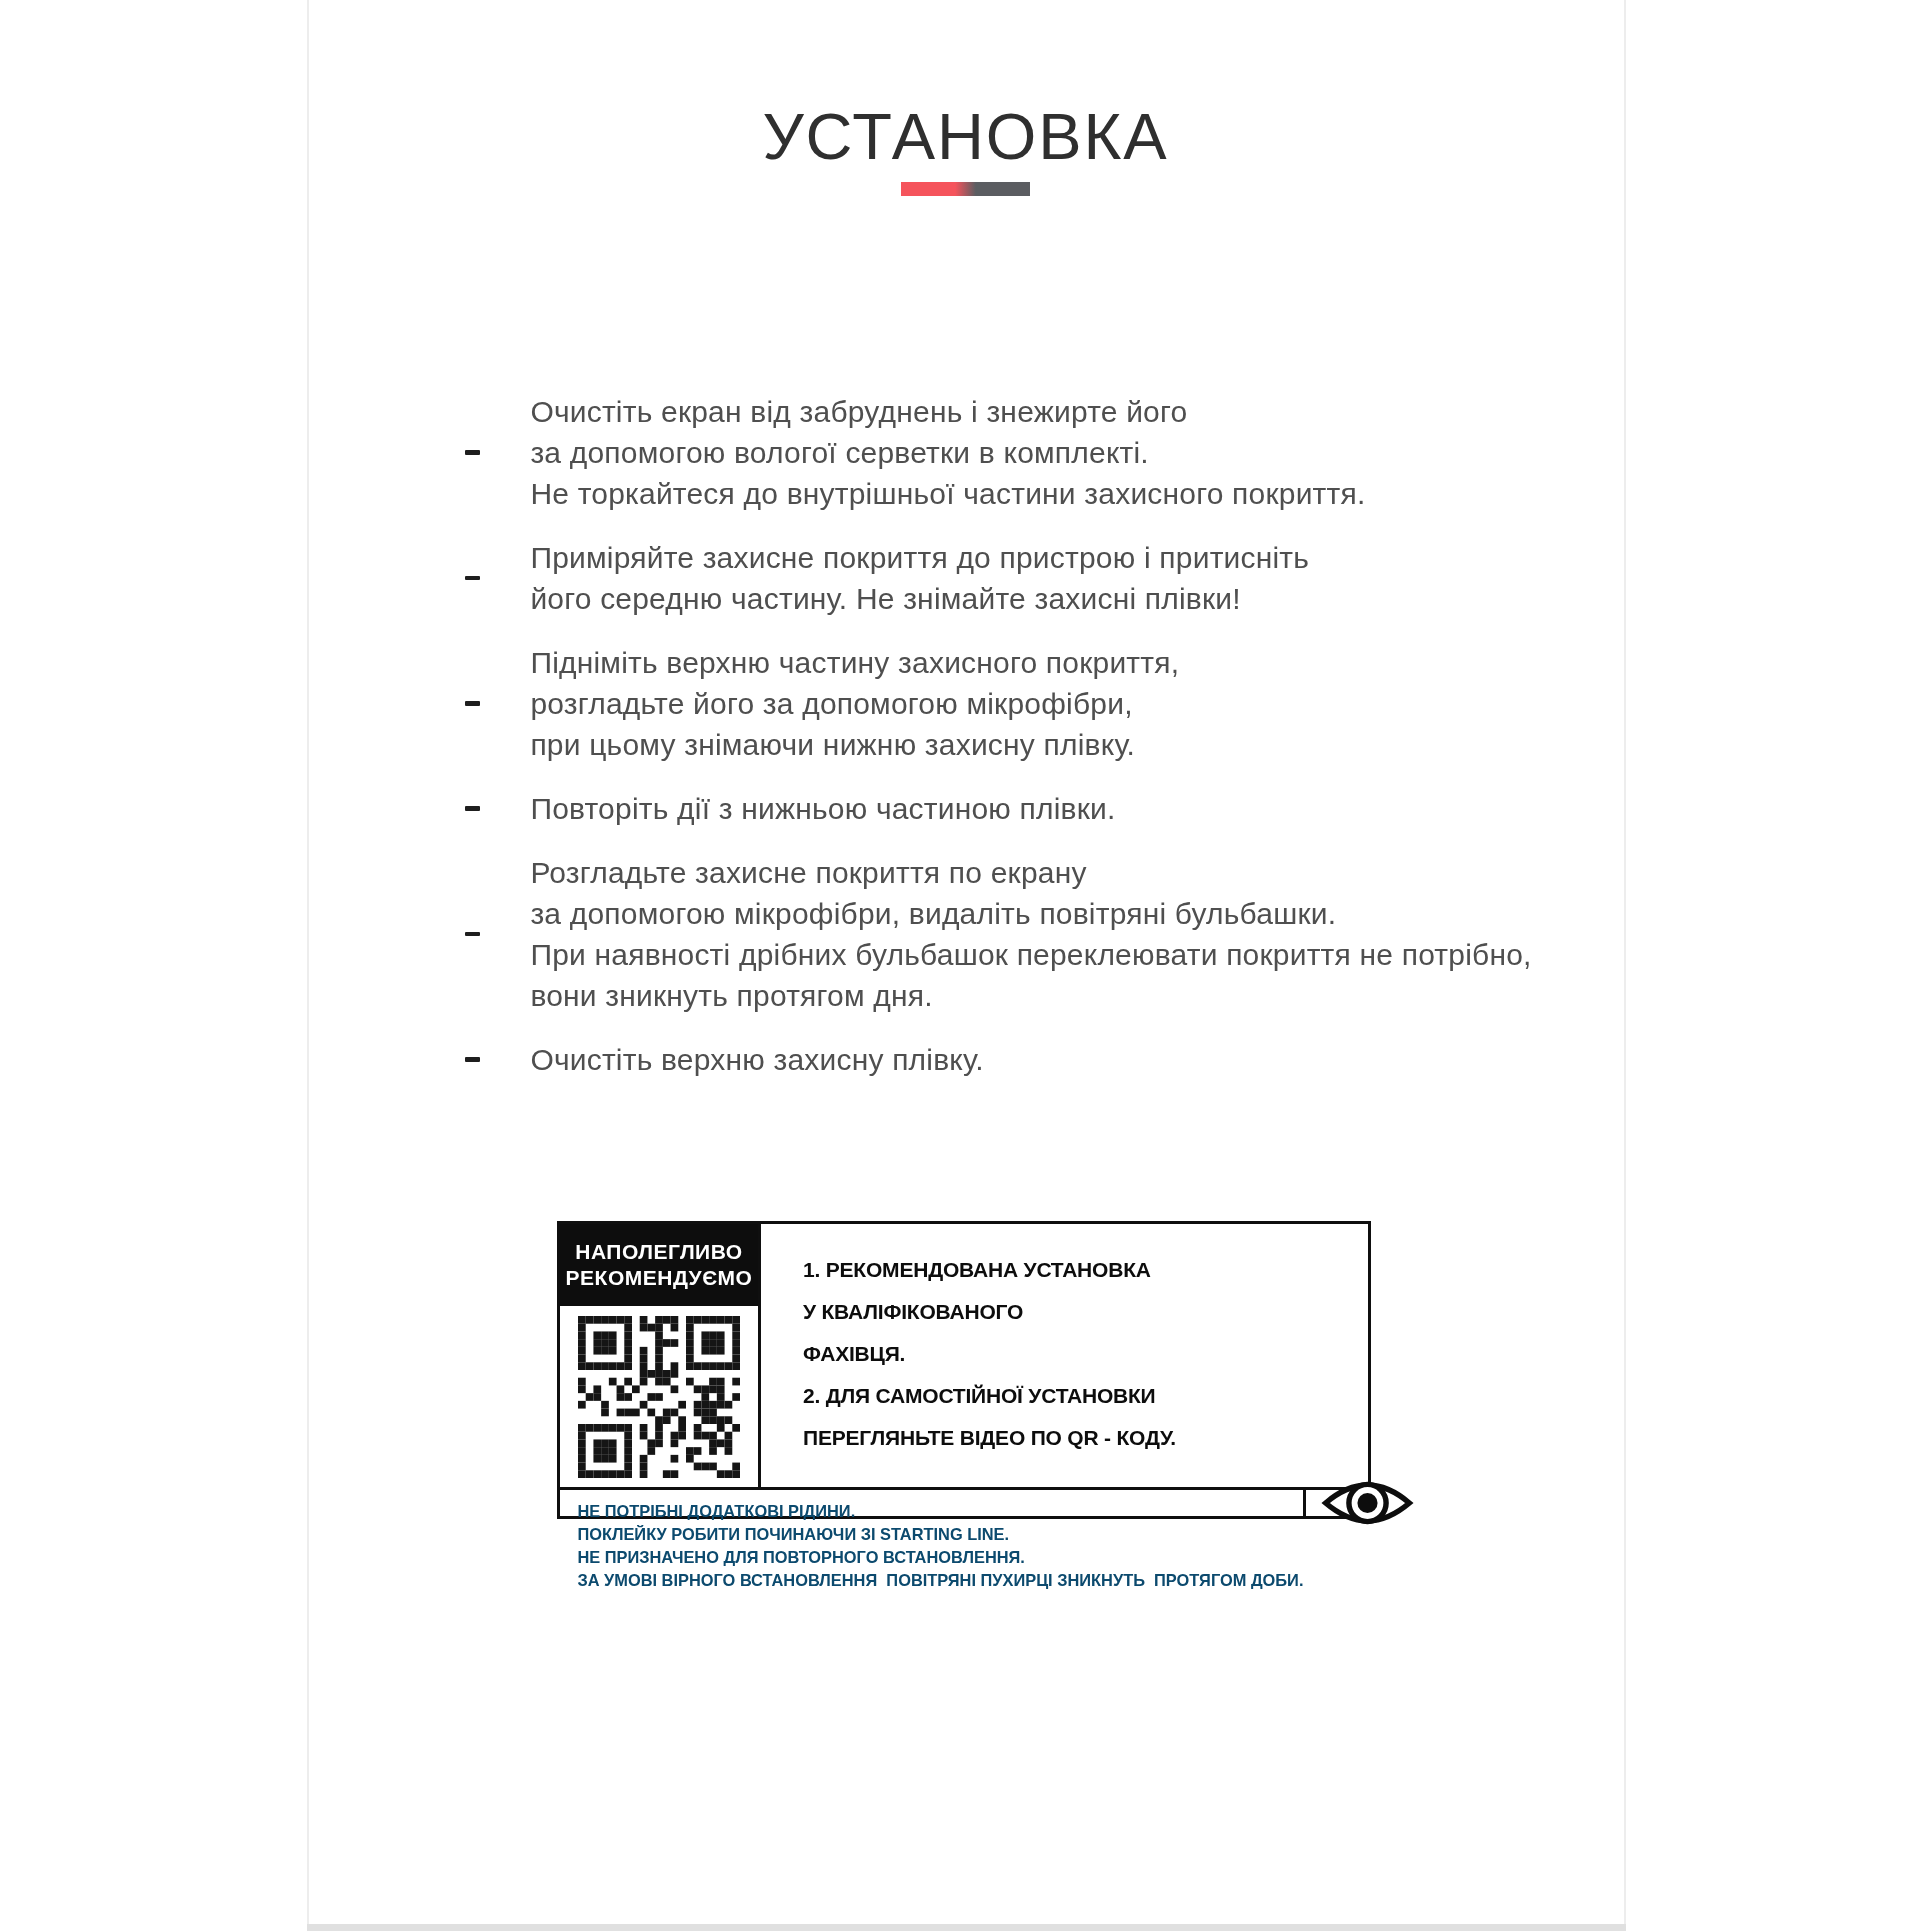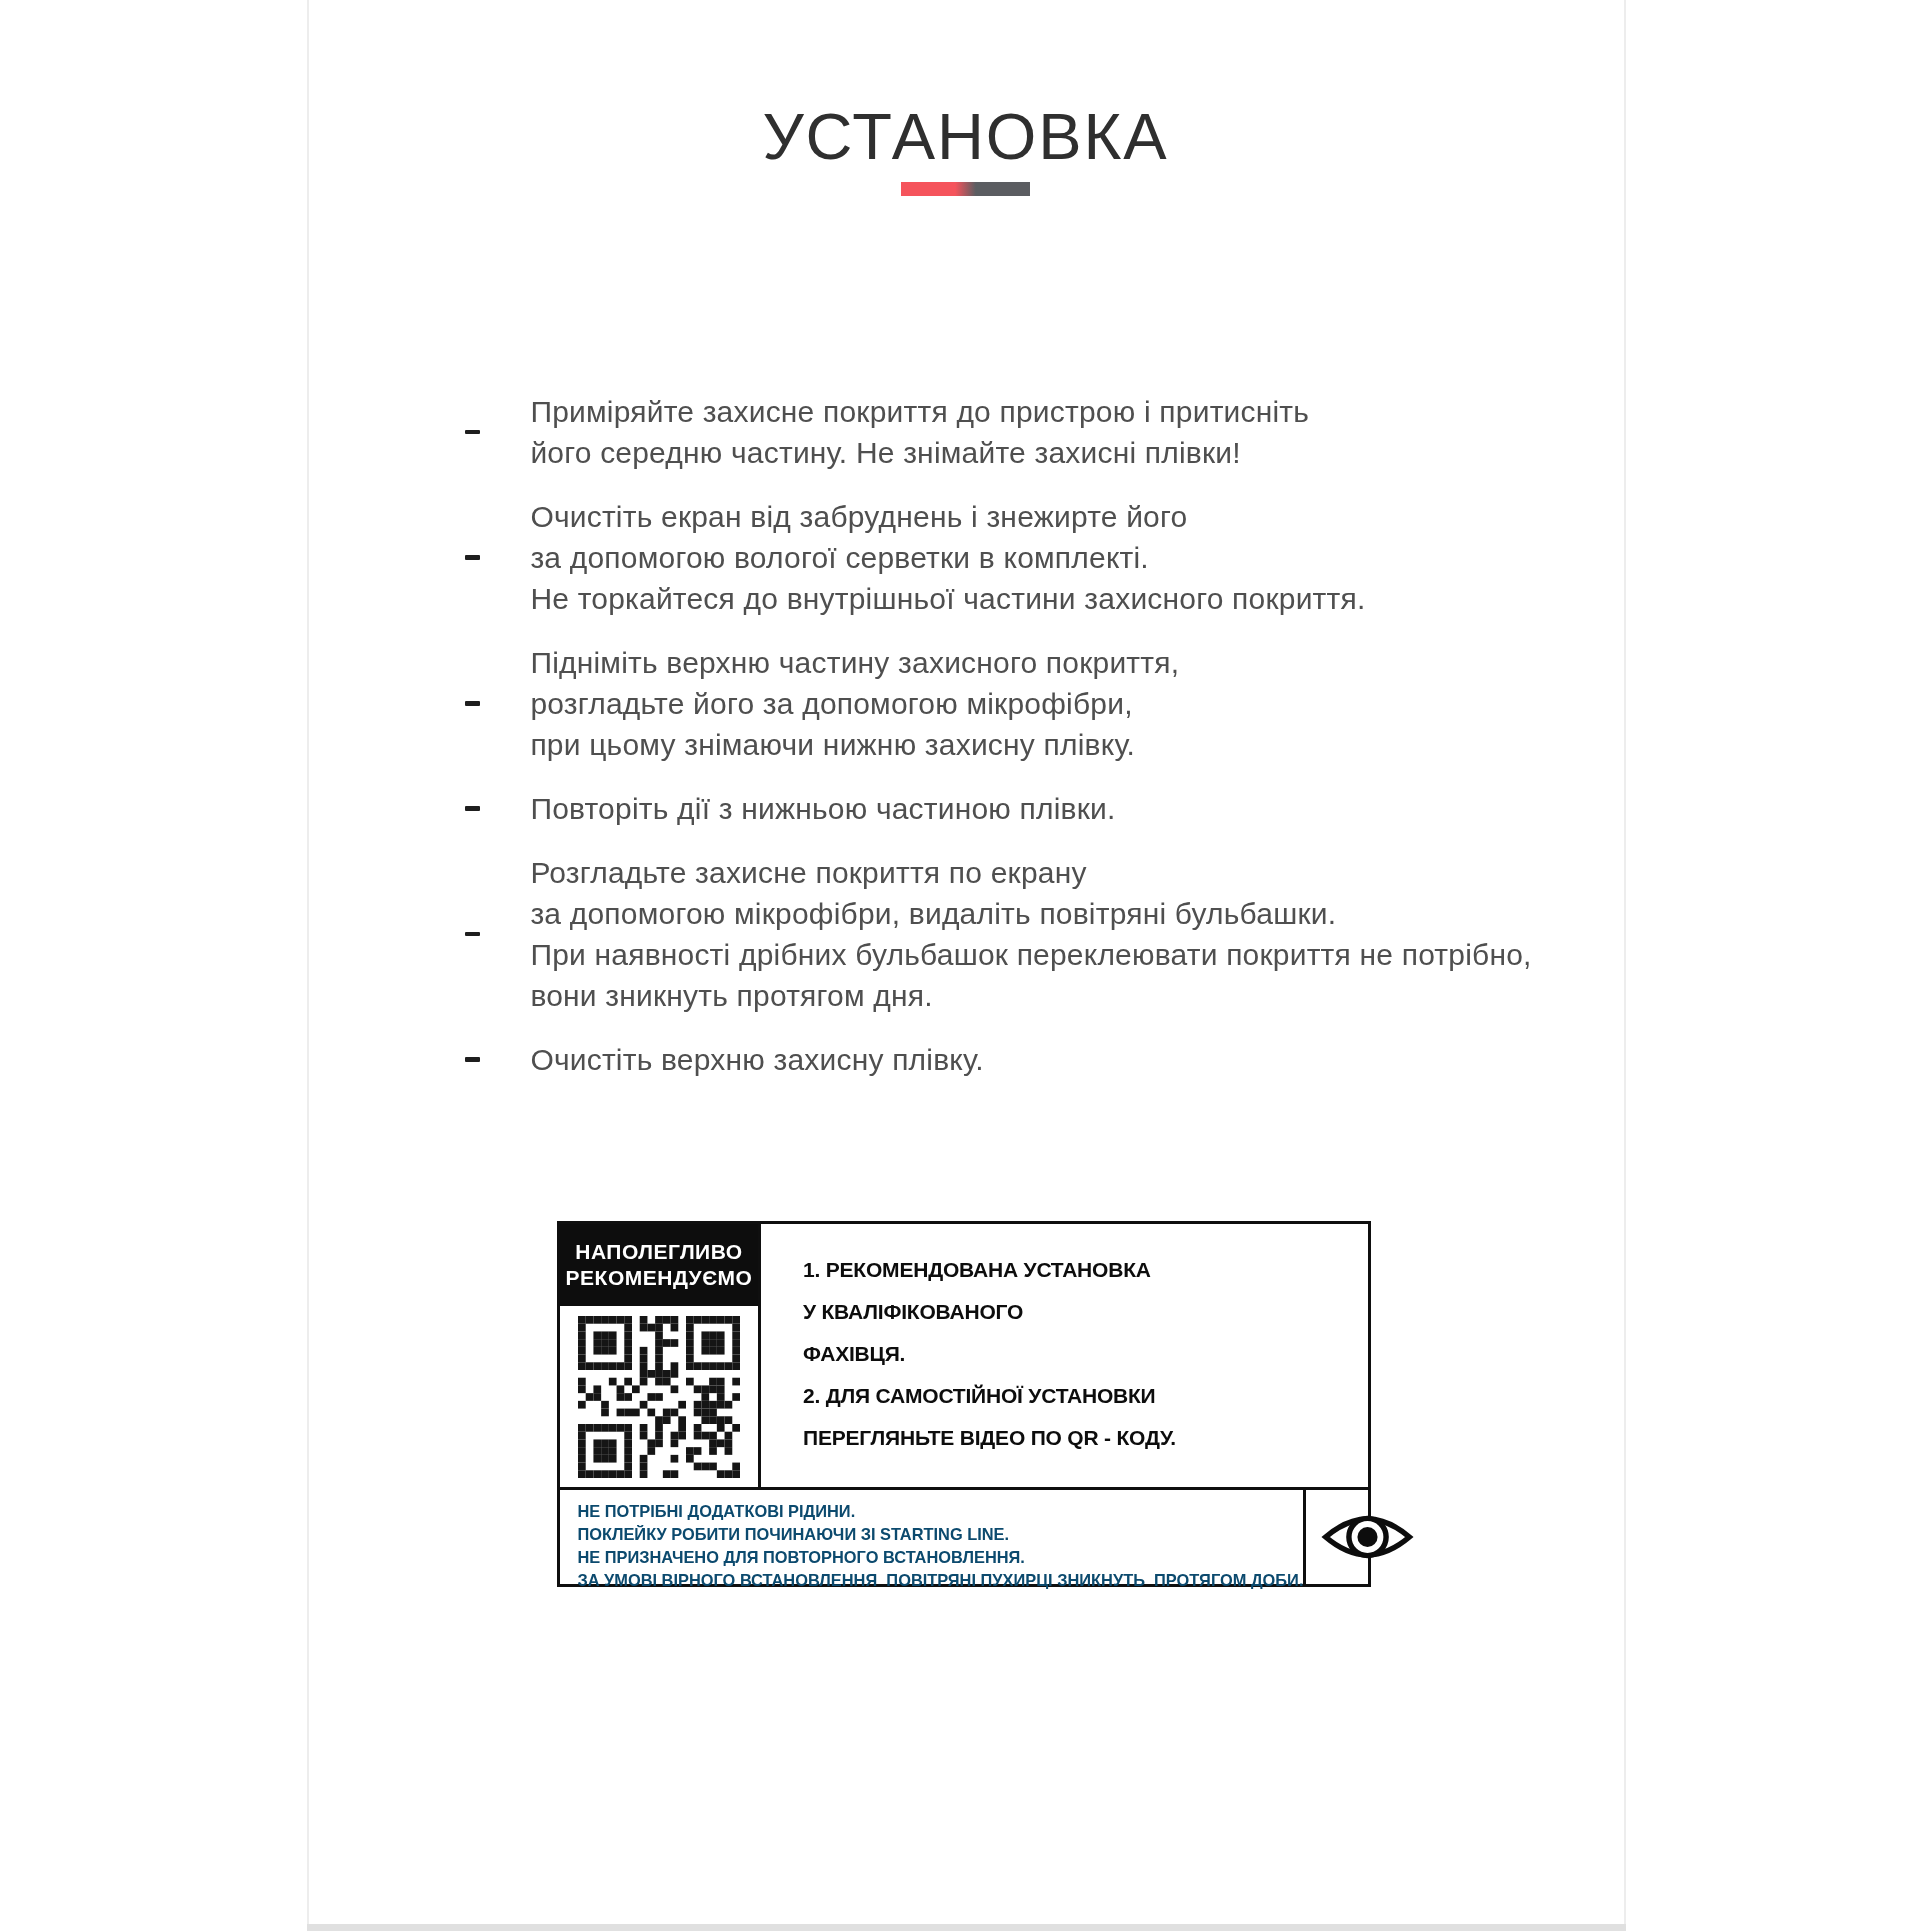--- a/index.html
+++ b/index.html
@@ -27,21 +27,21 @@
   .steps{position:absolute;left:465px;top:391px;width:1101px;}
   .step{display:flex;align-items:center;margin-bottom:23px;}
   .dash{flex:none;width:15.4px;height:4.8px;background:#1e1e1e;border-radius:1px;}
   .step-text{
     margin-left:50px;font-size:30px;line-height:41px;color:#4f4f4f;
     white-space:pre-line;letter-spacing:0.2px;
   }
 
   
   .recbox{
-    position:absolute;left:557px;top:1221px;width:814px;height:366px;
+    position:absolute;left:557px;top:1221px;width:814px;height:298px;
     border:3.9px solid #0f0f0f;box-sizing:border-box;background:#ffffff;
     display:flex;flex-direction:column;color:#0f0f0f;
   }
   .recbox-top{flex:none;height:263px;display:flex;}
   .recbox-left{flex:none;width:198px;display:flex;flex-direction:column;}
   .recbox-header{
     flex:none;height:82px;background:#0d0d0d;color:#ffffff;
     display:flex;align-items:center;justify-content:center;text-align:center;
     font-size:21px;font-weight:bold;line-height:26px;letter-spacing:0.5px;
     white-space:pre-line;
@@ -73,28 +73,28 @@
   <div class="edge edge-left"></div>
   <div class="edge edge-right"></div>
   <div class="bottom-strip"></div>
 
   <div class="title">УСТАНОВКА</div>
   <div class="divider"></div>
 
   <div class="steps">
     <div class="step">
       <span class="dash"></span>
-      <div class="step-text">Приміряйте захисне покриття до пристрою і притисніть
-його середню частину. Не знімайте захисні плівки!</div>
-    </div>
-    <div class="step">
-      <span class="dash"></span>
       <div class="step-text">Очистіть екран від забруднень і знежирте його
 за допомогою вологої серветки в комплекті.
 Не торкайтеся до внутрішньої частини захисного покриття.</div>
+    </div>
+    <div class="step">
+      <span class="dash"></span>
+      <div class="step-text">Приміряйте захисне покриття до пристрою і притисніть
+його середню частину. Не знімайте захисні плівки!</div>
     </div>
     <div class="step">
       <span class="dash"></span>
       <div class="step-text">Підніміть верхню частину захисного покриття,
 розгладьте його за допомогою мікрофібри,
 при цьому знімаючи нижню захисну плівку.</div>
     </div>
     <div class="step">
       <span class="dash"></span>
       <div class="step-text">Повторіть дії з нижньою частиною плівки.</div>

